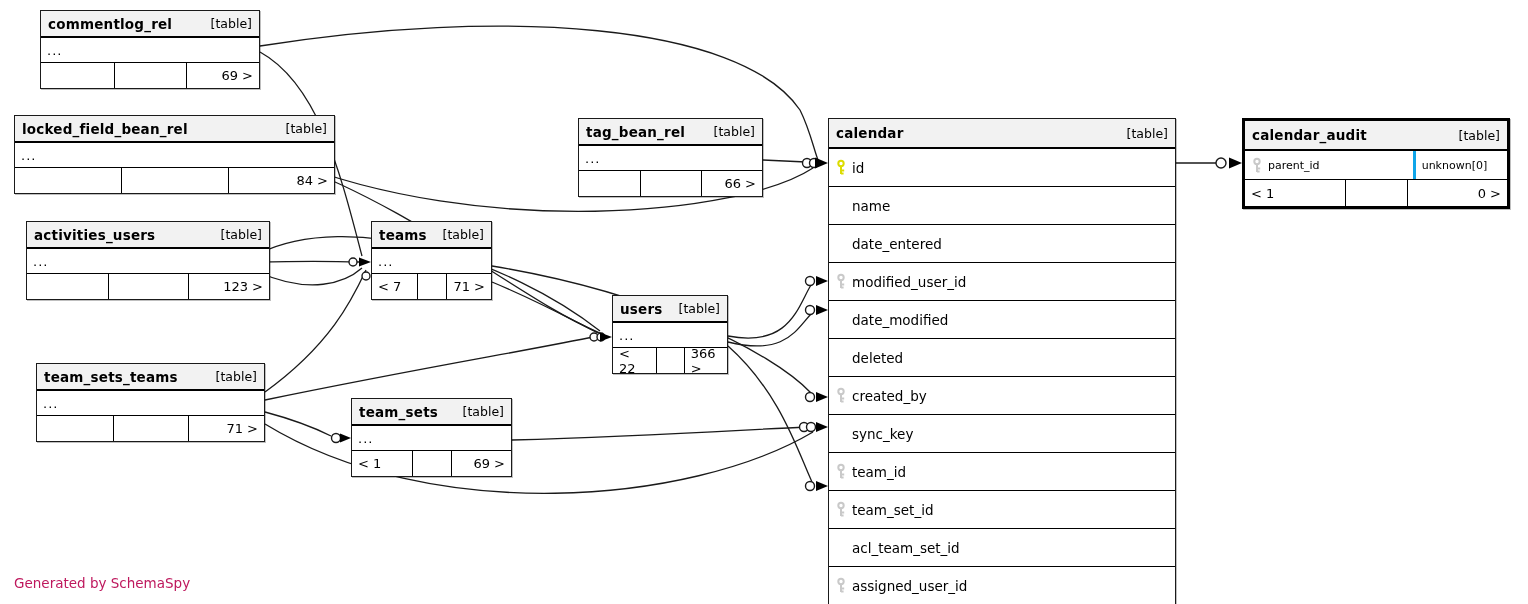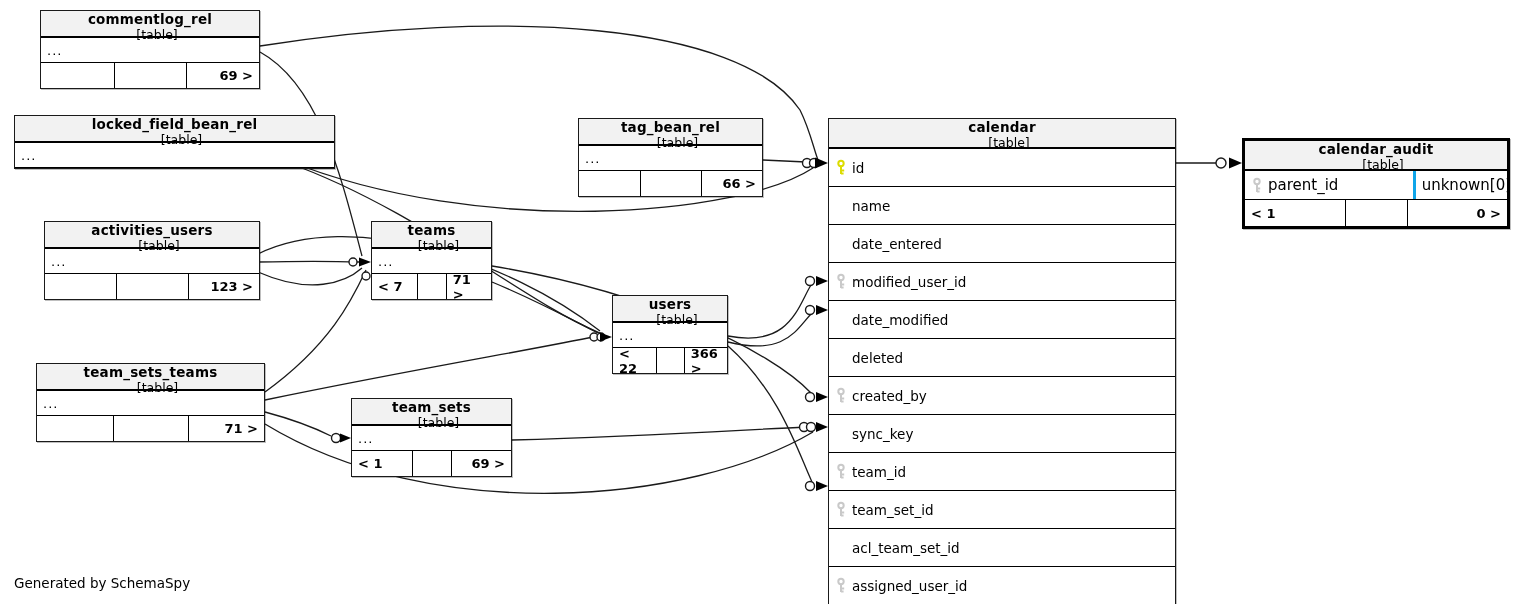--- a/index.html
+++ b/index.html
@@ -6,57 +6,57 @@
   #canvas{
     position:relative;width:1528px;height:604px;background:#ffffff;overflow:hidden;
     font-family:"DejaVu Sans","Liberation Sans",sans-serif;color:#000;
   }
   #rel-layer{position:absolute;left:0;top:0;z-index:0;}
   .tbox{
     position:absolute;z-index:1;box-sizing:border-box;
     border:1px solid #1a1a1a;background:#ffffff;
     box-shadow:1px 1px 0 rgba(0,0,0,0.25);
   }
-  .tbox.thick{border:3px solid #000;margin-top:20px;}
+  .tbox.thick{border:3px solid #000;}
   .thead{
     display:flex;justify-content:space-between;align-items:center;
     background:#f2f2f2;border-bottom:2px solid #000;
-    padding:0 7px;height:27px;box-sizing:border-box;flex-direction:column;
+    padding:0 7px;height:27px;box-sizing:border-box;
   }
   .tbox.big .thead{height:30px;}
   .tname{font-weight:bold;font-size:13.5px;letter-spacing:0.2px;}
   .ttype{font-size:12.5px;margin-left:14px;}
   .trow{
     display:flex;align-items:center;box-sizing:border-box;
     height:25px;padding:0 6px;font-size:13px;border-bottom:1px solid #000;
   }
   .trow.ellip{font-size:13px;letter-spacing:1px;}
   .crow{
     display:flex;align-items:center;box-sizing:border-box;
     height:38px;padding:0 6px;font-size:13.5px;border-bottom:1px solid #000;
   }
   .keyspot{width:17px;display:inline-flex;align-items:center;flex:none;}
   .key-pk{color:#dcdc00;}
   .key-fk{color:#c9c9c9;}
   .tfoot{display:flex;box-sizing:border-box;height:25px;font-size:13px;}
   .tbox.big .tfoot{height:26px;}
   .fc{
     box-sizing:border-box;display:flex;align-items:center;
-    padding:0 6px;border-left:1px solid #000;height:100%;font-weight:bold;
+    padding:0 6px;border-left:1px solid #000;height:100%;
   }
   .fc:first-child{border-left:none;}
   .fc.r{justify-content:flex-end;}
   .w33{width:33.4%;} .w38{width:38%;} .w24{width:24%;}
   .w37{width:37%;} .w29{width:29%;} .w34{width:34%;}
-  .arow{display:flex;box-sizing:border-box;height:29px;border-bottom:1px solid #000;font-size:15px;}
+  .arow{display:flex;box-sizing:border-box;height:29px;border-bottom:1px solid #000;font-size:11px;}
   .acell{display:flex;align-items:center;padding:0 6px;box-sizing:border-box;}
   .acell.sep{border-left:3px solid #0ea5e9;text-align:center;}
   #note{
     position:absolute;left:14px;top:575px;z-index:1;
-    font-size:13.5px;color:#000000;
+    font-size:13.5px;color:#be185d;
   }
 </style>
 </head>
 <body>
 
 <div id="canvas">
 
   <svg id="rel-layer" width="1528" height="604">
     <g fill="none" stroke="#1a1a1a" stroke-width="1.3">
       <path d="M260,46 C500,8 740,22 800,110 C810,130 814,150 818,160"></path>
@@ -121,23 +121,28 @@
       <span class="fc w33 r">69 &gt;</span>
     </div>
   </div>
 
   <div class="tbox" style="left:14px;top:115px;width:321px;">
     <div class="thead">
       <span class="tname">locked_field_bean_rel</span>
       <span class="ttype">[table]</span>
     </div>
     <div class="trow ellip">...</div>
-  </div>
-
-  <div class="tbox" style="left:44px;top:221px;width:216px;">
+    <div class="tfoot">
+      <span class="fc w33"></span>
+      <span class="fc w33"></span>
+      <span class="fc w33 r">84 &gt;</span>
+    </div>
+  </div>
+
+  <div class="tbox" style="left:26px;top:221px;width:244px;">
     <div class="thead">
       <span class="tname">activities_users</span>
       <span class="ttype">[table]</span>
     </div>
     <div class="trow ellip">...</div>
     <div class="tfoot">
       <span class="fc w33"></span>
       <span class="fc w33"></span>
       <span class="fc w33 r">123 &gt;</span>
     </div>

